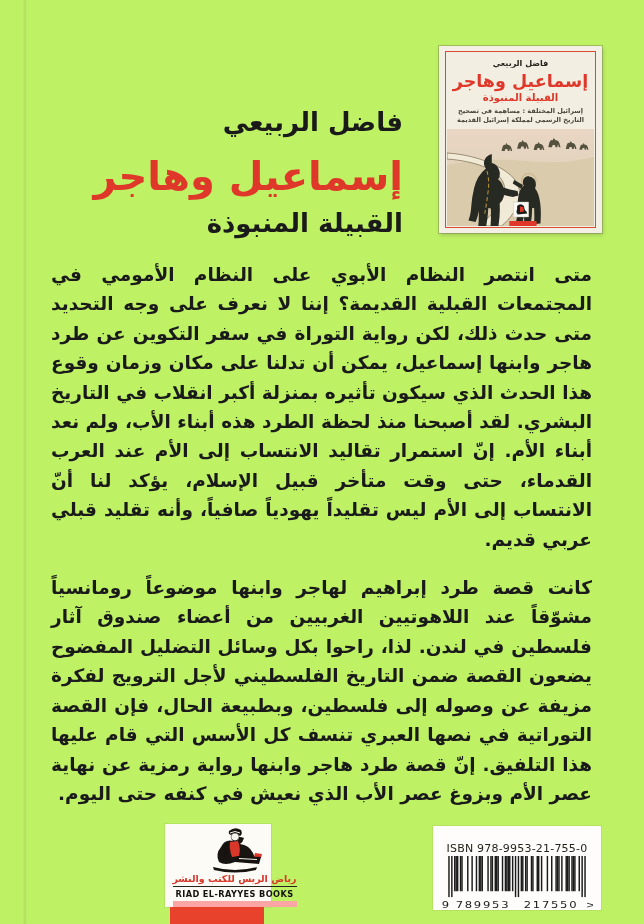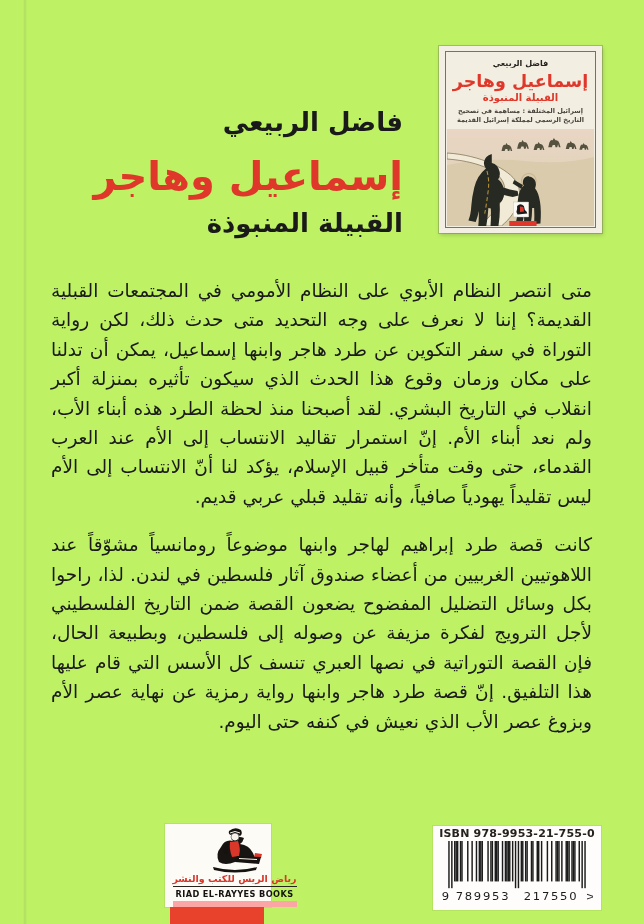--- a/index.html
+++ b/index.html
@@ -22,23 +22,23 @@
   .headings {
     position:absolute; top:107px; right:241px; left:60px;
     direction:rtl; text-align:right; color:#1a1a1a;
   }
   .author-name { font-size:26px; font-weight:bold; }
   .book-title  { margin-top:16px; font-size:40px; font-weight:bold; color:#df382a; line-height:1.15; }
   .book-subtitle { margin-top:9px; font-size:26px; font-weight:bold; }
 
   
   .body-text {
-    position:absolute; top:276px; right:52px; width:541px;
+    position:absolute; top:260px; right:52px; width:541px;
     direction:rtl; text-align:justify; text-align-last:right;
-    color:#1a1a1a; font-size:18.5px; line-height:29.4px; font-weight:normal;
+    color:#1a1a1a; font-size:18.5px; line-height:29.4px; font-weight:bold;
   }
   .body-text p + p { margin-top:19px; }
 
   
   .mini-cover {
     position:absolute; left:439px; top:46px; width:163px; height:187px;
     background:#f3efe4;
     box-shadow:0 0 0 1px rgba(90,85,70,.30), 1px 2px 4px rgba(90,85,70,.30);
   }
   .mini-cover-inner {
@@ -66,21 +66,21 @@
     padding:1.5px 3px 2px; white-space:nowrap;
   }
   .pub-redbar { position:absolute; left:170px; top:907px; width:94px; height:17px; background:#e8412c; }
 
   
   .barcode-box {
     position:absolute; left:433px; top:826px; width:168px; height:84px;
     background:#fefdfb; display:flex; flex-direction:column; align-items:center;
     box-shadow:0 0 0 1px rgba(60,55,40,.08);
   }
-  .isbn-label { margin-top:1px; font-size:11px; color:#26221e; letter-spacing:.2px; white-space:nowrap;font-weight:bold; }
+  .isbn-label { margin-top:16px; font-size:11px; color:#26221e; letter-spacing:.2px; white-space:nowrap; }
   .barcode-svg { display:block; margin-top:1px; }
 </style>
 </head>
 <body>
 
 <div class="page">
 
   <div class="spine-crease"></div>
 
   <div class="mini-cover">

